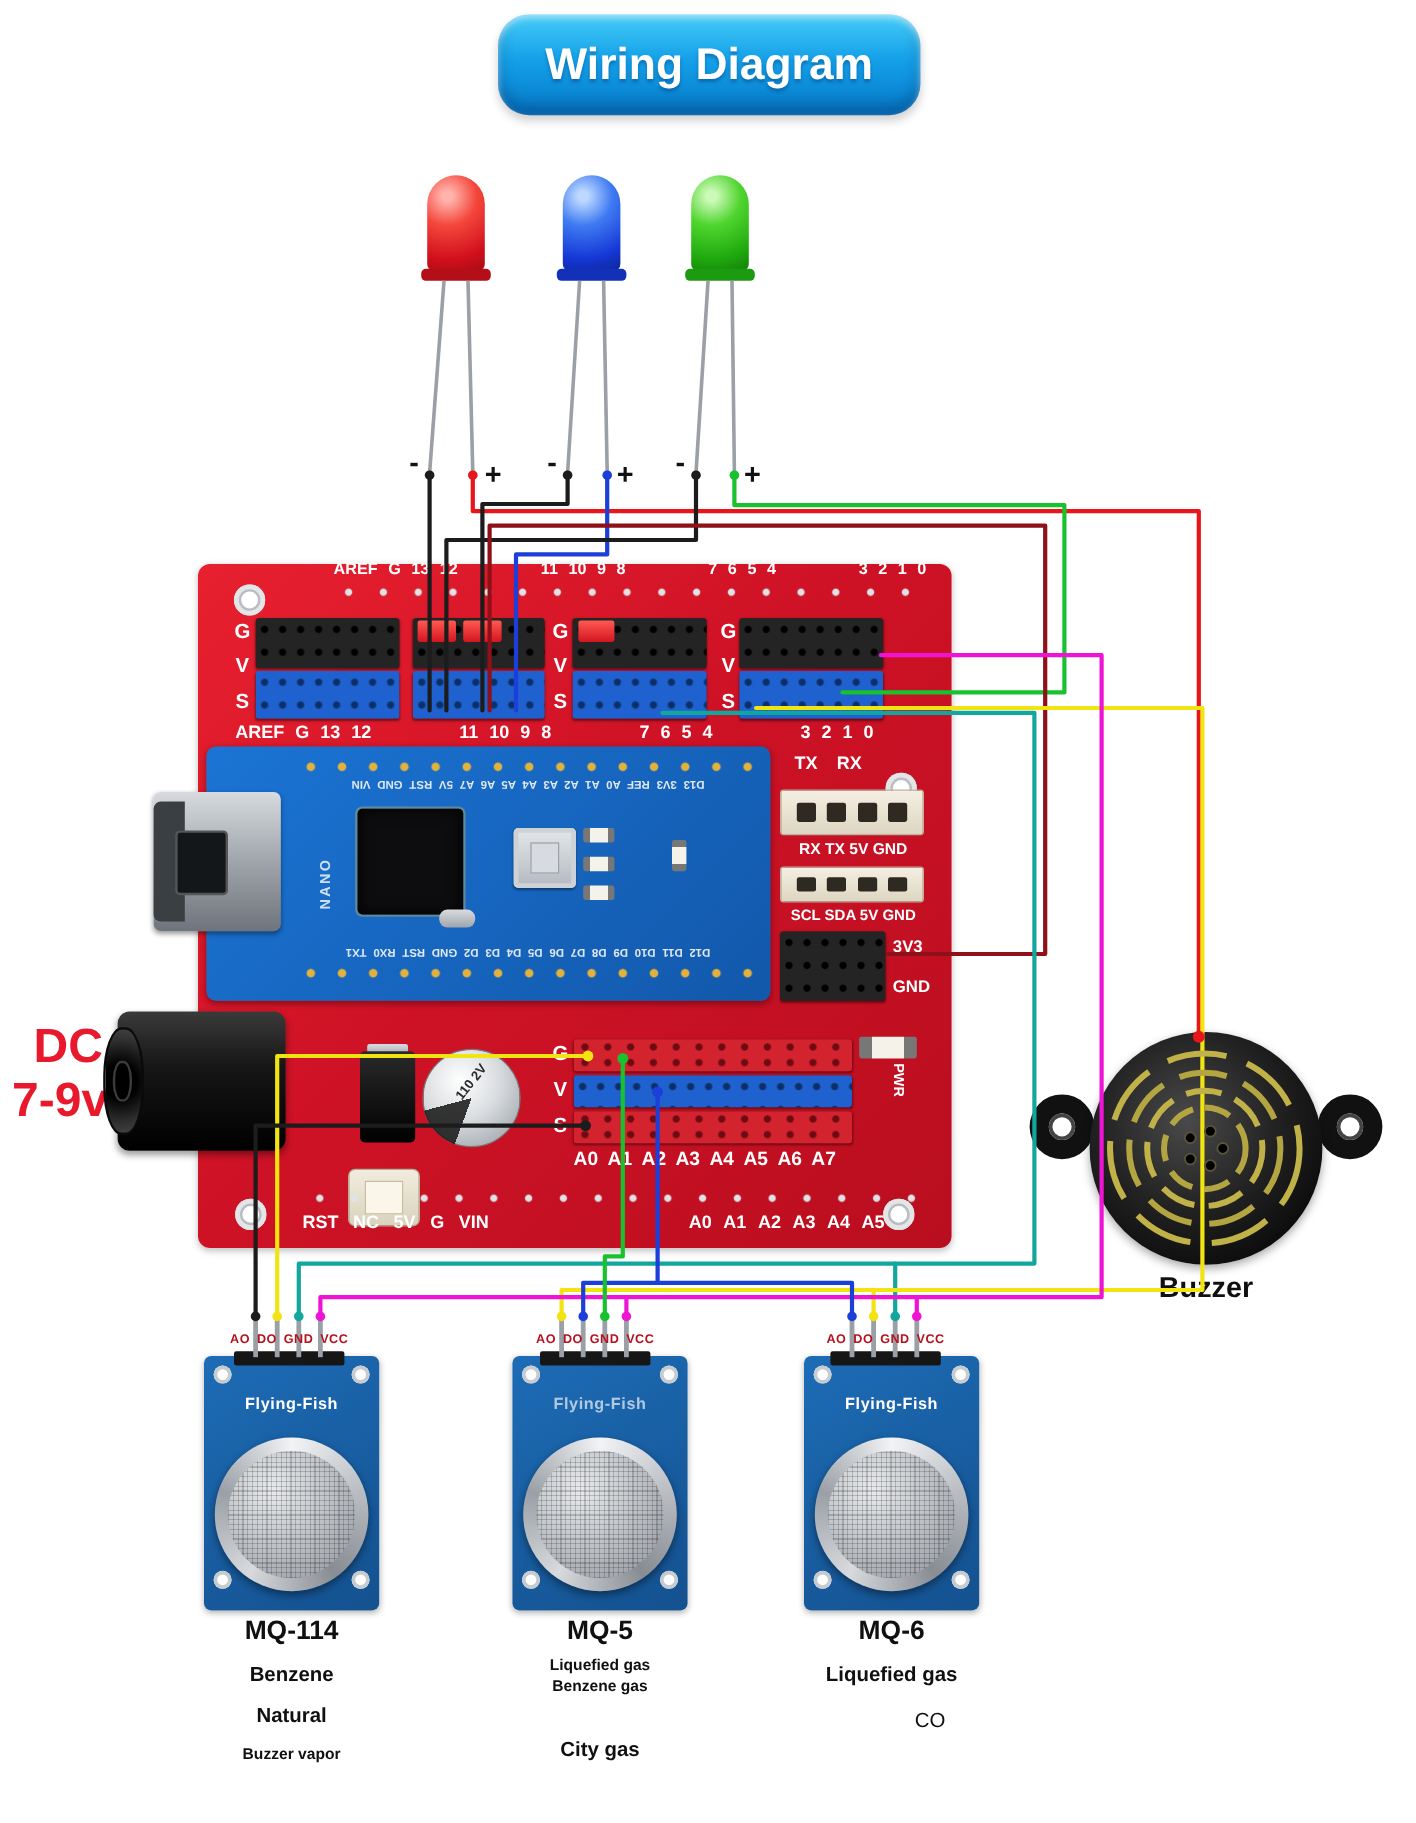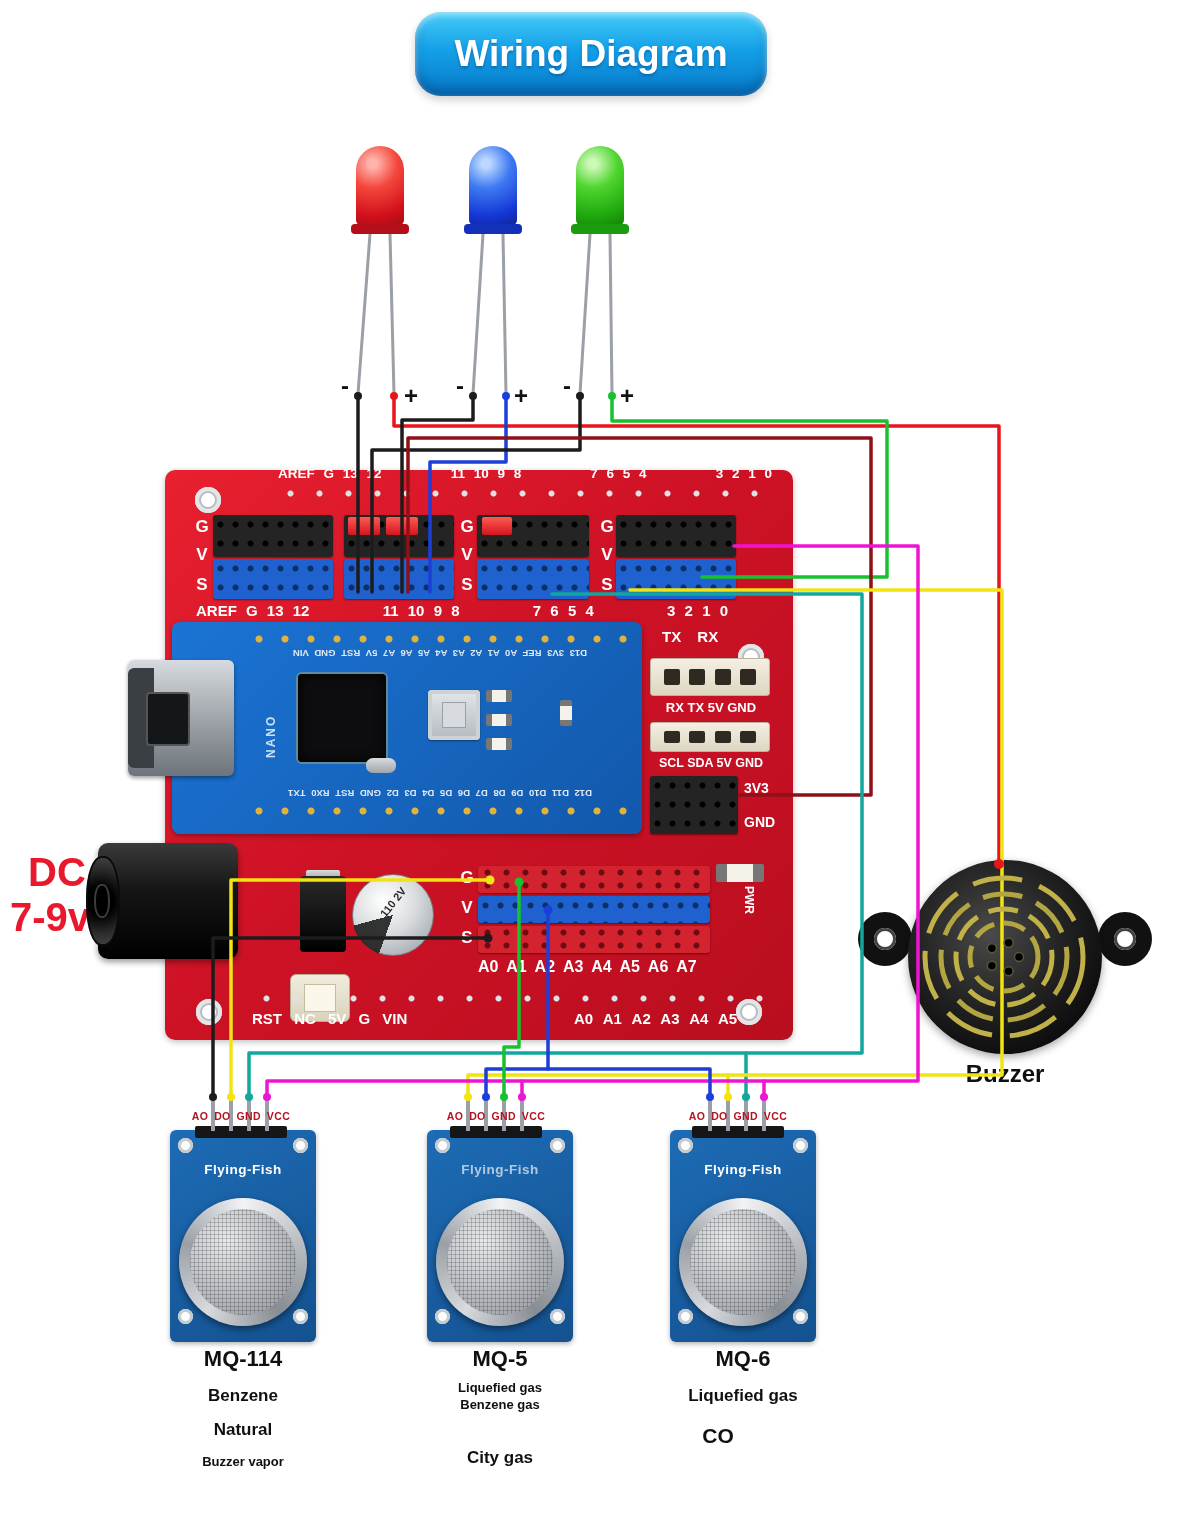--- a/index.html
+++ b/index.html
@@ -241,21 +241,21 @@
   <div class="abs phole" style="left:793px;top:1138px;"></div>
   <div class="abs phole" style="left:678px;top:1309px;"></div>
   <div class="abs phole" style="left:793px;top:1309px;"></div>
   <div class="abs" style="left:692px;top:1126px;width:92px;height:12px;background:#161616;border-radius:2px;z-index:2;"></div>
   <div class="abs pinlab" style="left:685px;top:1110px;width:106px;">AO DO GND VCC</div>
   <div class="abs silk" style="left:670px;top:1162px;width:146px;font-size:13.5px;text-align:center;letter-spacing:.5px;z-index:2;">Flying-Fish</div>
   <div class="abs can" style="left:679px;top:1198px;"></div>
   <div class="abs mesh" style="left:690px;top:1209px;"></div>
   <div class="abs capt" style="left:663px;top:1346px;width:160px;font-size:22px;font-weight:bold;">MQ-6</div>
   <div class="abs capt" style="left:663px;top:1386px;width:160px;font-size:17px;font-weight:bold;">Liquefied gas</div>
-  <div class="abs capt" style="left:638px;top:1424px;width:160px;font-size:21px;font-weight:bold;">CO</div>
+  <div class="abs capt" style="left:695px;top:1424px;width:160px;font-size:17px;font-weight:normal;">CO</div>
 
   <svg class="wires" width="1180" height="1519" viewBox="0 0 1180 1519">
     <g stroke-width="3">
       <line x1="370" y1="234" x2="358" y2="394" stroke="#9aa0a6"></line>
       <line x1="390" y1="234" x2="394" y2="394" stroke="#9aa0a6"></line>
       <line x1="483" y1="234" x2="473" y2="394" stroke="#9aa0a6"></line>
       <line x1="503" y1="234" x2="506" y2="394" stroke="#9aa0a6"></line>
       <line x1="590" y1="234" x2="580" y2="394" stroke="#9aa0a6"></line>
       <line x1="610" y1="234" x2="612" y2="394" stroke="#9aa0a6"></line>
     </g>

